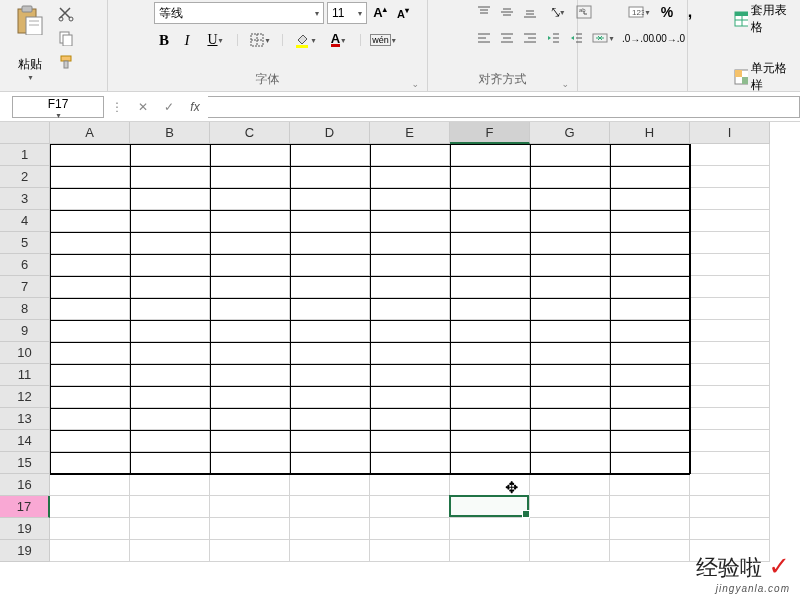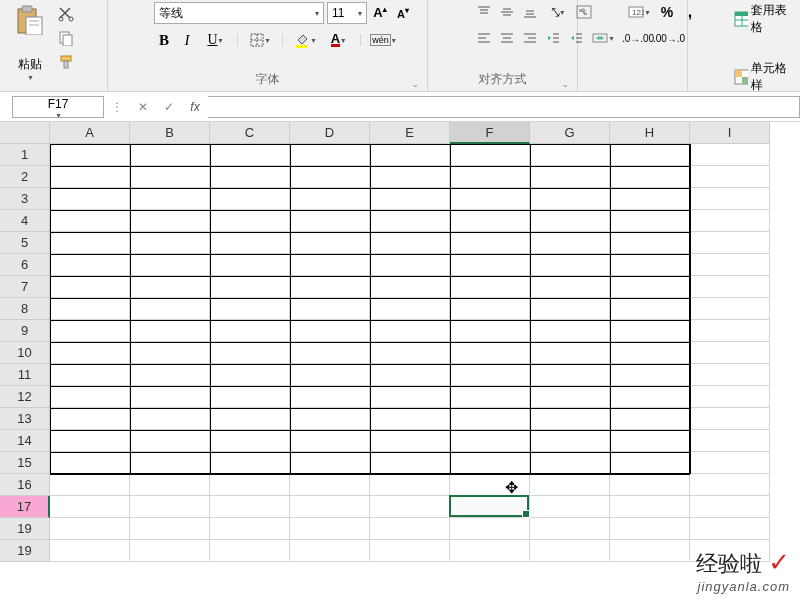--- a/index.html
+++ b/index.html
@@ -36,21 +36,21 @@
 .cells { position: absolute; left: 50px; top: 22px; }
 .cell-row { display: flex; height: 22px; }
 .cell { width: 80px; height: 22px; border-right: 1px solid #d4d4d4; border-bottom: 1px solid #d4d4d4; }
 .bordered-area { position: absolute; border: 1px solid #000; pointer-events: none; }
 .selection { position: absolute; border: 2px solid #217346; background: rgba(33,115,70,0.03); pointer-events: none; }
 .selection::after { content: ""; position: absolute; right: -3px; bottom: -3px; width: 6px; height: 6px; background: #217346; border: 1px solid #fff; }
 .cursor-move { position: absolute; font-size: 16px; color: #000; pointer-events: none; }
 .watermark { position: absolute; right: 10px; bottom: 6px; text-align: right; }
 .watermark .wm-top { font-size: 22px; font-weight: normal; color: #222; }
 .watermark .wm-top .check { color: #d22; font-size: 26px; }
-.watermark .wm-sub { font-size: 13px; color: #555; font-style: italic; letter-spacing: 1px; }
+.watermark .wm-sub { font-size: 10px; color: #555; font-style: italic; letter-spacing: 1px; }
 svg { display: block; }
 </style>
 </head>
 <body>
 
 <div class="ribbon">
 
   <div class="ribbon-group" style="width:108px">
     <div class="ribbon-group-body">
       <div class="big-btn">

